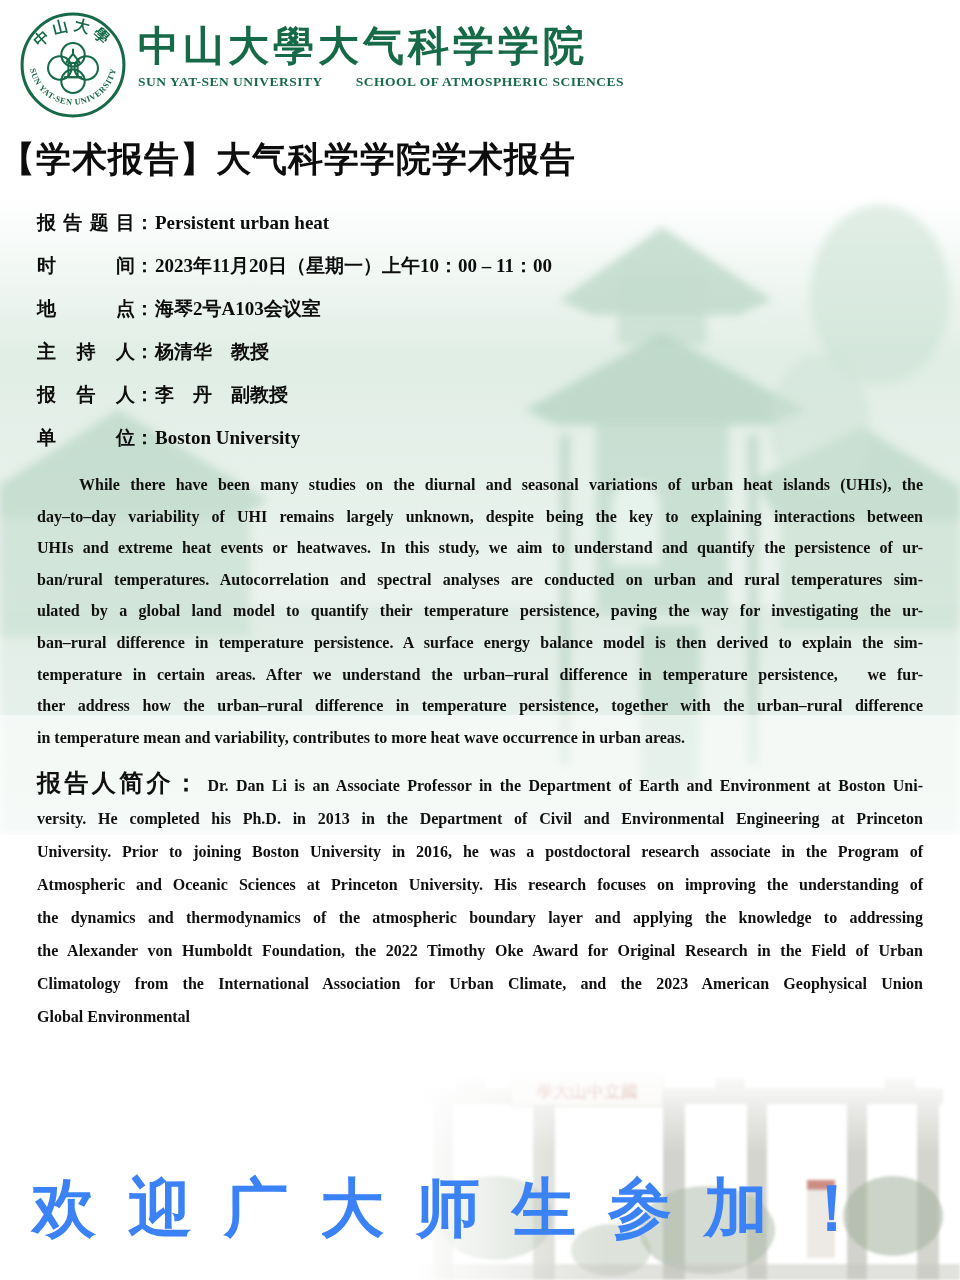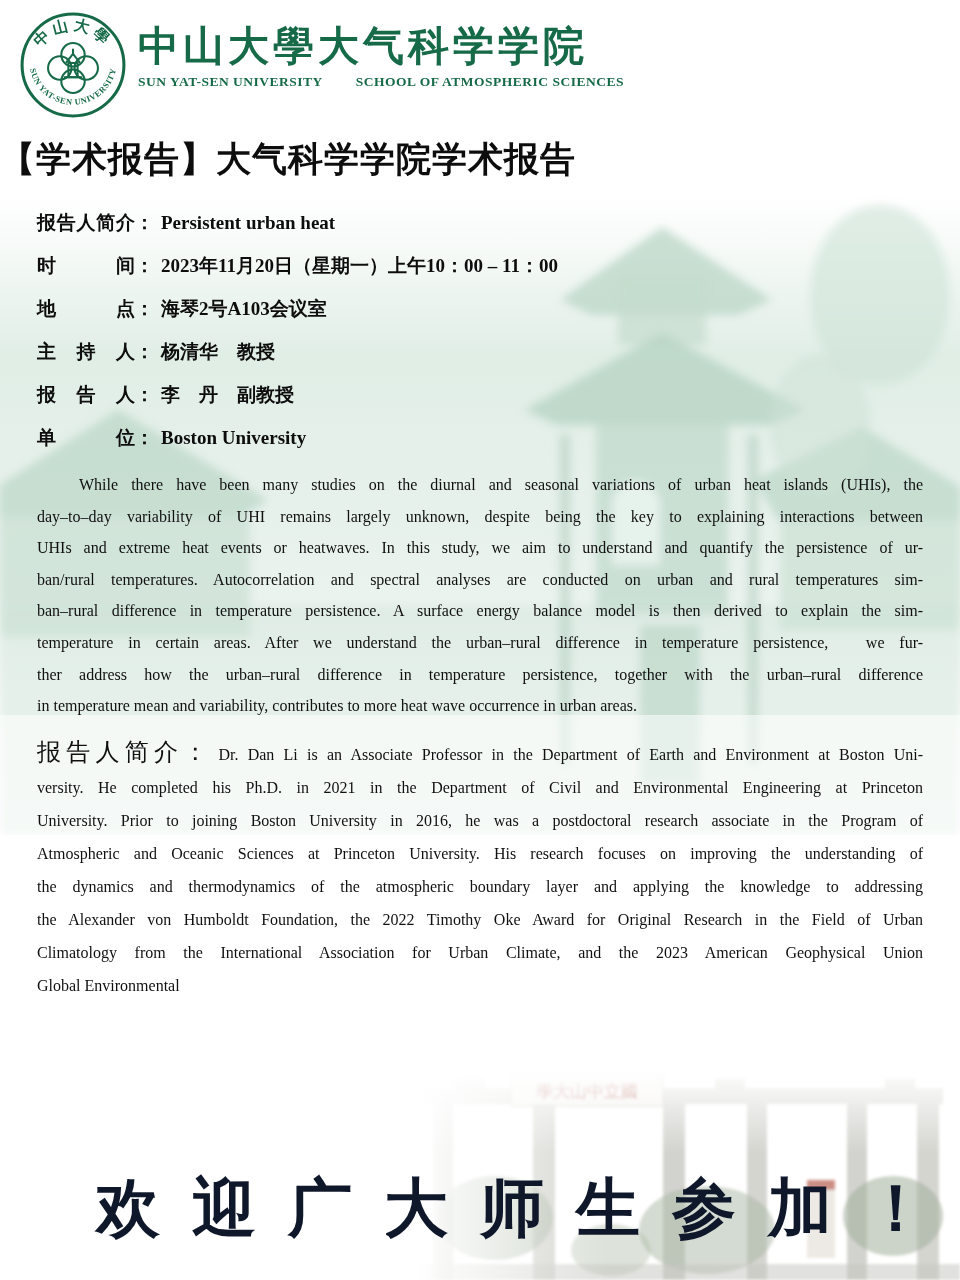--- a/index.html
+++ b/index.html
@@ -24,34 +24,34 @@
     font-size:13.5px;font-weight:bold;color:#176a48;letter-spacing:.5px;white-space:nowrap;}
 
   
   .page-title{margin-top:14px;text-align:left;font-size:35px;font-weight:bold;letter-spacing:1px;color:#0d0d0d;}
 
   
   .info{margin:18px 0 0 37px;}
   .info-row{height:43px;display:flex;align-items:center;font-size:19px;font-weight:bold;color:#0d0d0d;}
   .f-label{display:inline-block;width:98px;text-align:justify;text-align-last:justify;}
   .f-colon{display:inline-block;width:20px;}
-  .f-value{margin-left:6px;white-space:nowrap;text-align:right;}
+  .f-value{white-space:nowrap;text-align:right;}
 
   
   .sec-heading{margin:14px 0 0 37px;font-size:21px;font-weight:bold;color:#0d0d0d;}
-  .para{margin:10px 37px 0 37px;font-weight:normal;color:#101010;}
+  .para{margin:10px 37px 0 37px;font-weight:bold;color:#101010;}
   .para-line{font-size:16px;line-height:31.6px;text-align:justify;text-align-last:justify;white-space:nowrap;}
   .bio .para-line{line-height:33px;}
   .para-line.first{text-indent:42px;}
   .para-line.last{text-align-last:left;}
   .inline-heading{font-size:24px;margin-right:6px;text-indent:0;}
 
   
-  .footer{position:absolute;left:0;right:0;bottom:28px;z-index:2;text-align:right;
-    font-size:64px;font-weight:bold;letter-spacing:32px;text-indent:32px;color:#0f172a;white-space:nowrap;}
+  .footer{position:absolute;left:0;right:0;bottom:28px;z-index:2;text-align:left;
+    font-size:64px;font-weight:bold;letter-spacing:32px;text-indent:32px;color:#3b82f6;white-space:nowrap;}
 
   
   .seal text,.seal textPath{fill:#176a48;font-weight:bold;}
 </style>
 </head>
 <body>
 
 <div class="poster">
 
   <svg class="bg-building" viewBox="0 0 960 660" aria-hidden="true">
@@ -149,21 +149,21 @@
           <span>SUN YAT-SEN UNIVERSITY</span>
           <span>SCHOOL OF ATMOSPHERIC SCIENCES</span>
         </div>
       </div>
     </div>
 
     <div class="page-title">【学术报告】大气科学学院学术报告</div>
 
     <div class="info">
       <div class="info-row">
-        <span class="f-label">报告人简介</span>
+        <span class="f-label">报告题目</span>
           <span class="f-colon">：</span>
         <span class="f-value">Persistent urban heat</span>
       </div>
       <div class="info-row">
         <span class="f-label">时间</span>
           <span class="f-colon">：</span>
         <span class="f-value">2023年11月20日（星期一）上午10：00 – 11：00</span>
       </div>
       <div class="info-row">
         <span class="f-label">地点</span>
@@ -185,29 +185,30 @@
           <span class="f-colon">：</span>
         <span class="f-value">Boston University</span>
       </div>
     </div>
 
     <div class="para">
       <div class="para-line first">While there have been many studies on the diurnal and seasonal variations of urban heat islands (UHIs), the</div>
       <div class="para-line">day–to–day variability of UHI remains largely unknown, despite being the key to explaining interactions between</div>
       <div class="para-line">UHIs and extreme heat events or heatwaves. In this study, we aim to understand and quantify the persistence of ur-</div>
       <div class="para-line">ban/rural temperatures. Autocorrelation and spectral analyses are conducted on urban and rural temperatures sim-</div>
+      <div class="para-line">ulated by a global land model to quantify their temperature persistence, paving the way for investigating the ur-</div>
       <div class="para-line">ban–rural difference in temperature persistence. A surface energy balance model is then derived to explain the sim-</div>
       <div class="para-line">temperature in certain areas. After we understand the urban–rural difference in temperature persistence,　we fur-</div>
       <div class="para-line">ther address how the urban–rural difference in temperature persistence, together with the urban–rural difference</div>
       <div class="para-line last">in temperature mean and variability, contributes to more heat wave occurrence in urban areas.</div>
     </div>
 
     <div class="para bio" style="margin-top:14px;">
       <div class="para-line"><span class="inline-heading">报告人简介：</span><span>Dr. Dan Li is an Associate Professor in the Department of Earth and Environment at Boston Uni-</span></div>
-      <div class="para-line">versity. He completed his Ph.D. in 2021 in the Department of Civil and Environmental Engineering at Princeton</div>
+      <div class="para-line">versity. He completed his Ph.D. in 2013 in the Department of Civil and Environmental Engineering at Princeton</div>
       <div class="para-line">University. Prior to joining Boston University in 2016, he was a postdoctoral research associate in the Program of</div>
       <div class="para-line">Atmospheric and Oceanic Sciences at Princeton University. His research focuses on improving the understanding of</div>
       <div class="para-line">the dynamics and thermodynamics of the atmospheric boundary layer and applying the knowledge to addressing</div>
       <div class="para-line">the Alexander von Humboldt Foundation, the 2022 Timothy Oke Award for Original Research in the Field of Urban</div>
       <div class="para-line">Climatology from the International Association for Urban Climate, and the 2023 American Geophysical Union</div>
       <div class="para-line last">Global Environmental</div>
     </div>
 
   </div>
 

